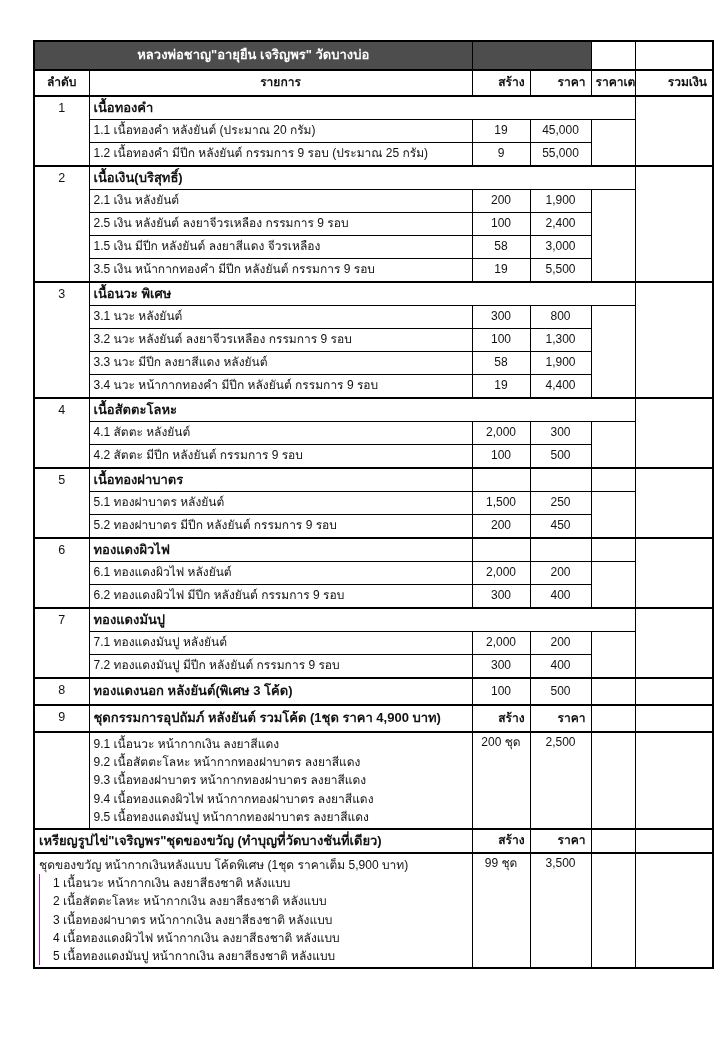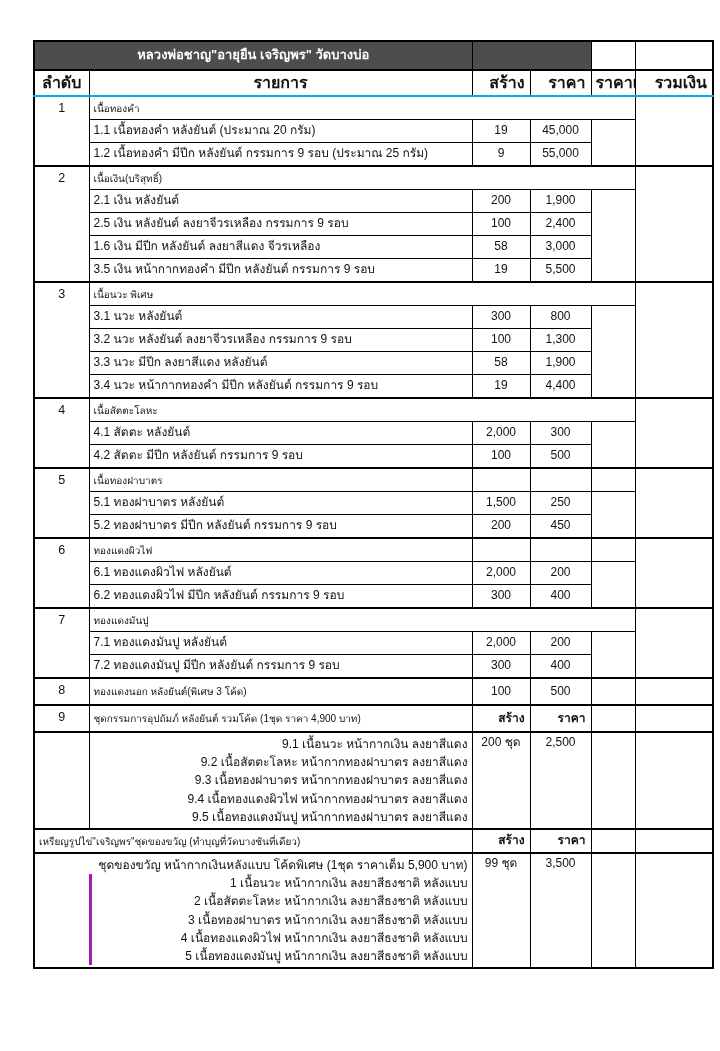--- a/index.html
+++ b/index.html
@@ -15,32 +15,32 @@
   td{
     border:1px solid #000;
     font-family:"Liberation Sans",sans-serif;
     font-size:12px;line-height:1.3;
     padding:0 4px;vertical-align:middle;
     overflow:hidden;white-space:nowrap;color:#111;
   }
   tr.title-row td{height:27px;border-bottom:2px solid #000;}
   td.dark{background:#4d4d4d;}
   td.title-cell{color:#ffffff;font-weight:bold;text-align:center;font-size:13px;}
-  tr.head-row td{height:24px;font-weight:bold;border-bottom:2px solid #0ea5e9;text-align:center;font-size:16px;}
+  tr.head-row td{height:24px;font-weight:bold;border-bottom:2px solid #000000;text-align:center;font-size:12px;}
   tr.head-row td.hr{text-align:right;padding-right:5px;}
   tr.r td{height:22px;}
   tr.sec-top td{border-top:2px solid #000;}
   td.num{text-align:center;vertical-align:top;font-size:12.5px;padding-top:3px;}
-  td.sec-title{font-weight:normal;font-size:10px;}
+  td.sec-title{font-weight:bold;font-size:13px;}
   td.val{text-align:center;}
   td.lbl{font-weight:bold;text-align:right;padding-right:5px;}
   td.top{vertical-align:top;padding-top:2px;margin-left:36px;}
-  td.multiline{white-space:normal;vertical-align:top;padding-top:2px;padding-bottom:2px;text-align:right;}
+  td.multiline{white-space:normal;vertical-align:top;padding-top:2px;padding-bottom:2px;}
   .ln{line-height:18.2px;white-space:nowrap;overflow:hidden;}
-  .gift-sub{margin-left:50px;border-left:3px solid #a21caf;padding-left:5px;}
+  .gift-sub{border-left:1px solid #a21caf;padding-left:13px;}
 </style>
 </head>
 <body>
 
 <table class="doc">
   <colgroup>
     <col style="width:55px">
       <col style="width:383px">
       <col style="width:58px">
     <col style="width:61px">
@@ -90,21 +90,21 @@
         <td class="val">200</td>
         <td class="val">1,900</td>
         <td rowspan="4"></td>
       </tr>
       <tr class="r">
         <td>2.5 เงิน หลังยันต์ ลงยาจีวรเหลือง กรรมการ 9 รอบ</td>
         <td class="val">100</td>
         <td class="val">2,400</td>
       </tr>
       <tr class="r">
-        <td>1.6 เงิน มีปีก หลังยันต์ ลงยาสีแดง จีวรเหลือง</td>
+        <td>1.5 เงิน มีปีก หลังยันต์ ลงยาสีแดง จีวรเหลือง</td>
         <td class="val">58</td>
         <td class="val">3,000</td>
       </tr>
       <tr class="r">
         <td>3.5 เงิน หน้ากากทองคำ มีปีก หลังยันต์ กรรมการ 9 รอบ</td>
         <td class="val">19</td>
         <td class="val">5,500</td>
       </tr>
       <tr class="r sec-top">
         <td class="num" rowspan="5">3</td>

